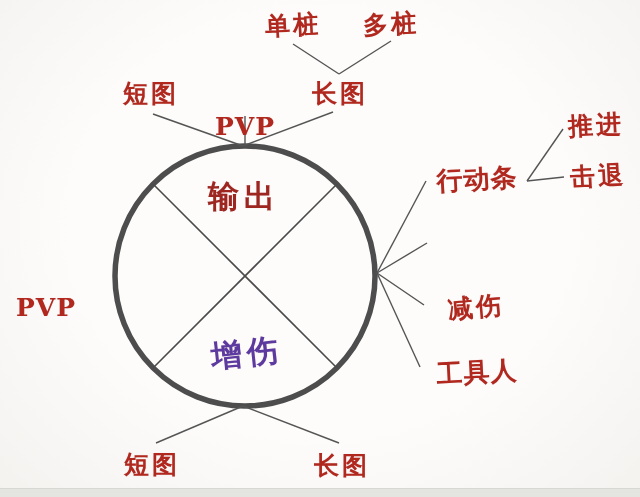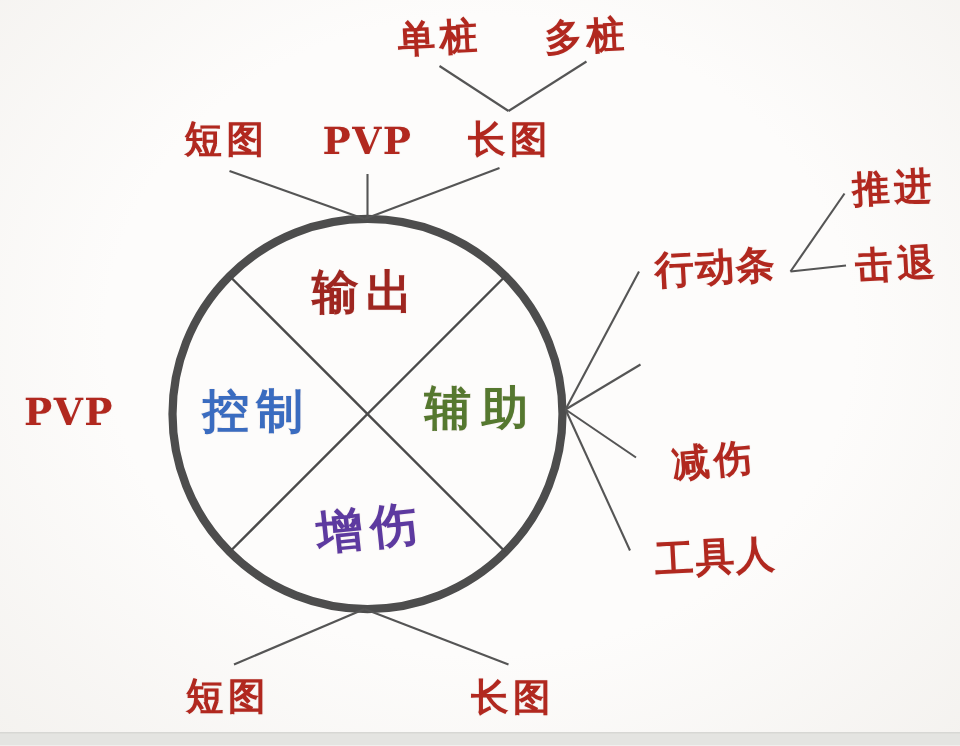--- a/index.html
+++ b/index.html
@@ -24,21 +24,21 @@
   }
   .outer{color:#b1281f;font-size:25px;letter-spacing:3px;}
   .quad{font-size:31px;letter-spacing:5px;}
   .q-top{color:#9e2620;}
   .q-left{color:#3a6cc0;}
   .q-right{color:#55782f;letter-spacing:7px;}
   .q-bottom{color:#5d3aa0;transform:translate(-50%,-50%) rotate(-6deg);}
   .tilt-a{transform:translate(-50%,-50%) rotate(-5deg);}
   .tilt-b{transform:translate(-50%,-50%) rotate(-3deg);}
   .small-sp{letter-spacing:1px;font-size:26px;}
-  .pvp{letter-spacing:1px;}
+  .pvp{letter-spacing:1px;margin-top:32px;}
 </style>
 </head>
 <body>
 
 <div class="canvas">
 
   <svg width="640" height="497" viewBox="0 0 640 497">
 
     <circle cx="245" cy="276" r="130" fill="none" stroke="#4d4d4d" stroke-width="5.5" stroke-linecap="round"></circle>
 
@@ -63,22 +63,20 @@
 
       <line x1="527" y1="181" x2="563" y2="129"></line>
       <line x1="527" y1="181" x2="564" y2="177"></line>
 
       <line x1="243" y1="406" x2="156" y2="443"></line>
       <line x1="243" y1="406" x2="339" y2="443"></line>
     </g>
   </svg>
 
   <div class="lbl quad q-top" style="left:244px;top:196px;">输出</div>
-  <div class="lbl quad q-left" style="left:171px;top:275px;">控制</div>
-  <div class="lbl quad q-right" style="left:321px;top:273px;">辅助</div>
   <div class="lbl quad q-bottom" style="left:247px;top:353px;">增伤</div>
 
   <div class="lbl outer" style="left:151px;top:93px;">短图</div>
   <div class="lbl outer pvp" style="left:245px;top:94px;">PVP</div>
   <div class="lbl outer" style="left:340px;top:93px;">长图</div>
   <div class="lbl outer tilt-b" style="left:293px;top:25px;">单桩</div>
   <div class="lbl outer tilt-b" style="left:391px;top:24px;">多桩</div>
 
   <div class="lbl outer pvp" style="left:46px;top:275px;">PVP</div>
 

